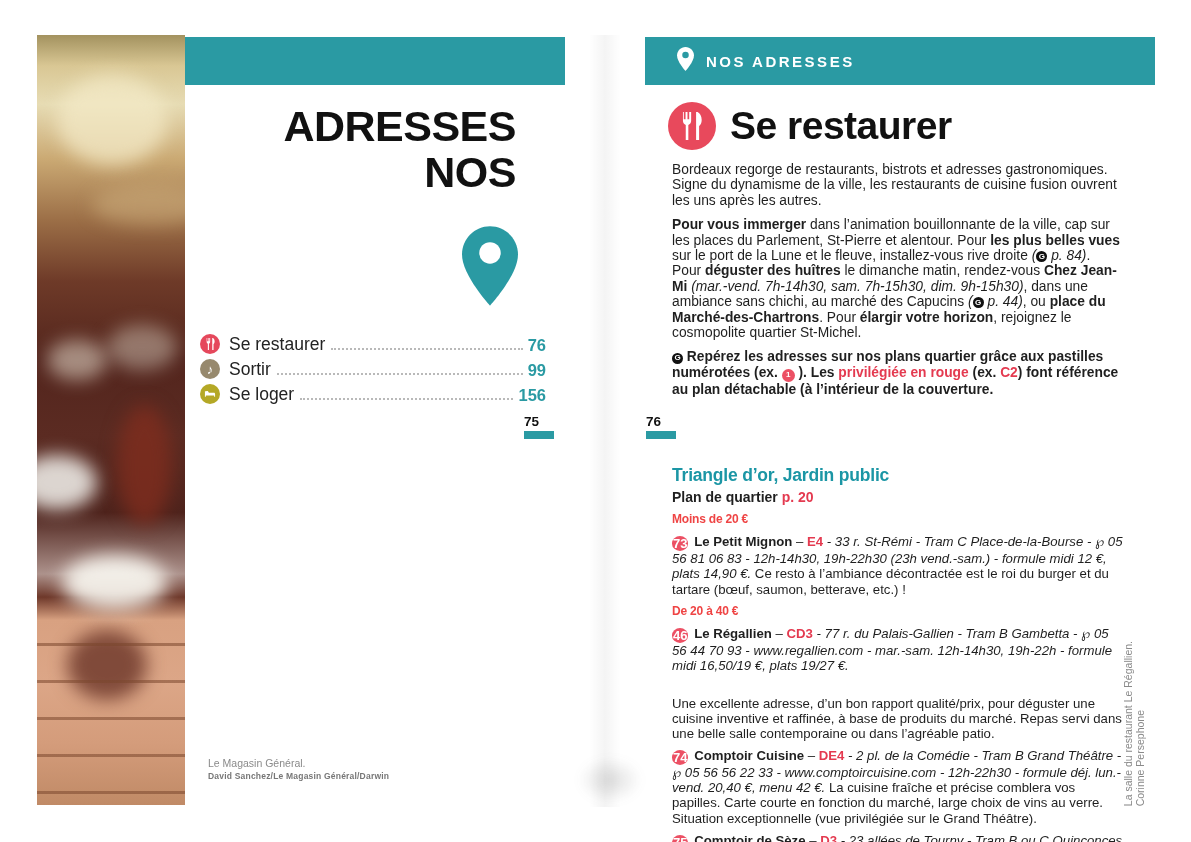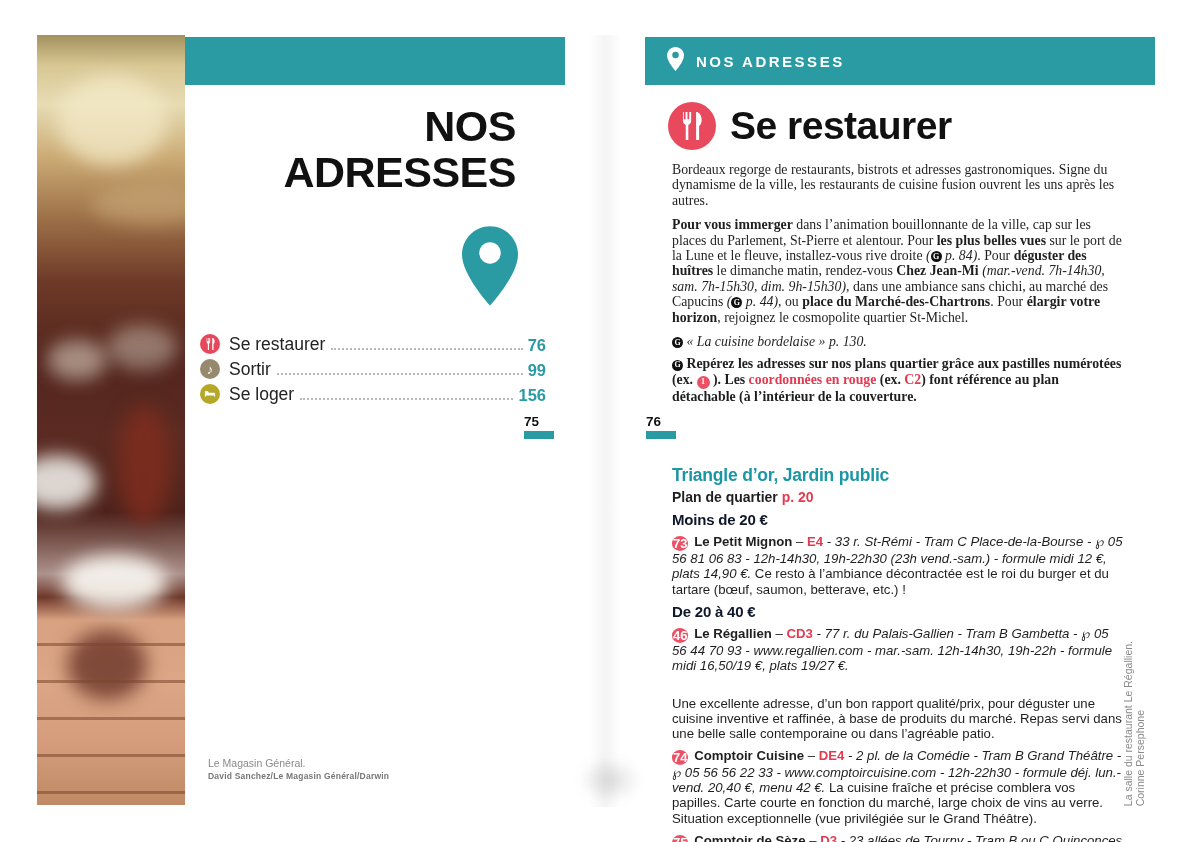--- a/index.html
+++ b/index.html
@@ -14,21 +14,21 @@
       #9c6f47 24%,#6e3a28 32%,#53251d 42%,#5b2b22 52%,#4e231c 62%,#63302486 70%,
       #6e382a 73%,#d8a181 76%,#dca687 84%,#d49c7b 92%,#c08a66 100%);}
   .photo .blob{position:absolute;border-radius:50%;filter:blur(9px);}
   .photo .planks{position:absolute;left:0;right:0;top:74.5%;height:25.5%;
     background:repeating-linear-gradient(180deg,rgba(0,0,0,0) 0 34px,rgba(122,70,44,.55) 34px 37px);}
 
   
   .tealbar{background:#2a9aa3;}
   .bar-left{left:185px;top:37px;width:380px;height:48px;}
   .bar-right{left:645px;top:37px;width:510px;height:48px;display:flex;align-items:center;
-             padding-left:22px;box-sizing:border-box;color:#fff;}
+             padding-left:32px;box-sizing:border-box;color:#fff;}
   .bar-right .lbl{font-size:15px;font-weight:700;letter-spacing:2.5px;margin-left:12px;}
 
   
   .big-title{left:200px;top:103px;width:316px;text-align:right;font-weight:900;
     font-size:43px;line-height:46px;letter-spacing:-.5px;color:#111;}
   .big-pin{left:462px;top:226px;}
   .toc{left:200px;top:330px;width:346px;}
   .toc-row{display:flex;align-items:flex-end;height:25px;}
   .toc-ico{width:20px;height:20px;border-radius:50%;flex:0 0 20px;display:flex;
     align-items:center;justify-content:center;margin:0 9px 1px 0;color:#fff;}
@@ -45,40 +45,40 @@
   .cap-left{left:208px;top:757px;color:#8a8a8a;font-size:10.5px;line-height:13px;}
   .cap-left .credit{font-size:8.5px;font-weight:700;color:#777;letter-spacing:.2px;}
 
   
   .sec-head{left:668px;top:102px;display:flex;align-items:center;}
   .sec-ico{width:48px;height:48px;border-radius:50%;background:#e8495c;display:flex;
     align-items:center;justify-content:center;margin-right:14px;}
   .sec-title{font-size:39px;font-weight:800;letter-spacing:-.5px;color:#111;}
 
   .rbody{left:672px;top:162px;width:455px;font-size:13.8px;line-height:15.4px;color:#1f1f1f;}
-  .rbody p{margin:0 4px 9px 0;font-family:Liberation Serif, serif;}
+  .rbody p{margin:0 4px 9px 0;}
   .rbody .crefline{margin-bottom:7px;}
   .notice{font-weight:800;line-height:15.8px;}
   .b{font-weight:800;text-align:right;}
   .i{font-style:italic;}
   .red{color:#e43a50;}
   .cref{display:inline-flex;width:11px;height:11px;border-radius:50%;background:#111;
     color:#fff;font-size:8px;font-weight:800;font-style:normal;align-items:center;
     justify-content:center;vertical-align:1px;}
   .badge{display:inline-flex;min-width:13px;height:13px;border-radius:50%;background:#ec5064;
     color:#fff;font-size:8px;font-weight:800;font-style:normal;align-items:center;
     justify-content:center;vertical-align:0px;padding:0 1px;box-sizing:border-box;}
   .badge.lg{min-width:15px;height:15px;font-size:13px;vertical-align:-2px;margin-right:2px;}
 
   .cols{left:672px;top:468px;width:452px;display:flex;gap:16px;flex-direction:column;}
   .col{flex:1;font-size:13.2px;line-height:15.1px;color:#1f1f1f;}
   .col p{margin:0 0 7px 0;}
   .h-district{color:#1b96a5;font-size:17.5px;font-weight:800;margin:0 0 7px 0;letter-spacing:-.2px;}
   .h-plan{font-size:14px;font-weight:800;margin:0 0 9px 0;}
-  .h-price{color:#0f172a;font-size:15px;font-weight:800;margin:4px 0 5px 0;letter-spacing:-.2px;}
+  .h-price{color:#ef4444;font-size:12px;font-weight:800;margin:4px 0 5px 0;letter-spacing:-.2px;}
 
   .cap-right{left:1122px;top:588px;height:218px;display:flex;align-items:flex-end;}
   .vtxt{writing-mode:vertical-rl;transform:rotate(180deg);color:#8a8a8a;font-size:10.5px;line-height:12px;}
 
   .gutter{left:565px;top:35px;width:80px;height:772px;
     background:linear-gradient(90deg,rgba(0,0,0,0) 30%,rgba(0,0,0,.045) 50%,rgba(0,0,0,0) 70%);}
   .gutter-smudge{left:575px;top:755px;width:70px;height:50px;border-radius:50%;
     background:radial-gradient(ellipse at center,rgba(70,70,70,.18),rgba(0,0,0,0) 65%);filter:blur(4px);}
 </style>
 </head>
@@ -92,22 +92,22 @@
   <div class="blob" style="left:-20px;top:420px;width:80px;height:55px;background:rgba(245,245,240,.85);"></div>
   <div class="blob" style="left:25px;top:520px;width:105px;height:55px;background:rgba(250,248,242,.9);"></div>
   <div class="blob" style="left:80px;top:370px;width:55px;height:120px;background:rgba(128,45,30,.8);"></div>
   <div class="blob" style="left:30px;top:595px;width:80px;height:70px;background:rgba(90,35,25,.7);"></div>
   <div class="planks"></div>
 </div>
 
 <div class="abs tealbar bar-left"></div>
 
 <div class="abs big-title">
+  <div>ADRESSES</div>
   <div>NOS</div>
-  <div>ADRESSES</div>
 </div>
 
 <div class="abs big-pin">
   <svg width="56" height="80" viewBox="0 0 24 34">
     <path fill="#2a9aa3" d="M12 0C5.4 0 0 5.4 0 12.1 0 21 12 34 12 34S24 21 24 12.1C24 5.4 18.6 0 12 0z"></path>
     <circle cx="12" cy="11.4" r="4.6" fill="#fff"></circle>
   </svg>
 </div>
 
 <div class="abs toc">
@@ -176,22 +176,21 @@
       <path d="M8.6 0c1.1.5 1.9 2 1.9 3.7 0 1.3-.5 2.3-1.2 2.8V13H7.9V0h.7z"></path>
     </g>
       </svg>
   </span>
   <span class="sec-title">Se restaurer</span>
 </div>
 
 <div class="abs rbody">
   <p>Bordeaux regorge de restaurants, bistrots et adresses gastronomiques. Signe du dynamisme de la ville, les restaurants de cuisine fusion ouvrent les uns après les autres.</p>
   <p><span class="b">Pour vous immerger</span><span> dans l’animation bouillonnante de la ville, cap sur les places du Parlement, St-Pierre et alentour. Pour </span><span class="b">les plus belles vues</span><span> sur le port de la Lune et le fleuve, installez-vous rive droite </span><span class="i">(</span><span class="cref">G</span><span class="i"> p. 84)</span><span>. Pour </span><span class="b">déguster des huîtres</span><span> le dimanche matin, rendez-vous </span><span class="b">Chez Jean-Mi</span><span> </span><span class="i">(mar.-vend. 7h-14h30, sam. 7h-15h30, dim. 9h-15h30)</span><span>, dans une ambiance sans chichi, au marché des Capucins </span><span class="i">(</span><span class="cref">G</span><span class="i"> p. 44)</span><span>, ou </span><span class="b">place du Marché-des-Chartrons</span><span>. Pour </span><span class="b">élargir votre horizon</span><span>, rejoignez le cosmopolite quartier St-Michel.</span></p>
-  <p class="crefline"><span class="cref">G</span><span class="i"> « La cuisine bordelaise » p. 130.</span></p>
-  <p class="notice"><span class="cref">G</span><span> Repérez les adresses sur nos plans quartier grâce aux pastilles numérotées (ex. </span><span class="badge">1</span><span> ). Les </span><span class="red">coordonnées en rouge</span><span> (ex. </span><span class="red">C2</span><span>) font référence au plan détachable (à l’intérieur de la couverture.</span></p>
+  <p class="notice"><span class="cref">G</span><span> Repérez les adresses sur nos plans quartier grâce aux pastilles numérotées (ex. </span><span class="badge">1</span><span> ). Les </span><span class="red">privilégiée en rouge</span><span> (ex. </span><span class="red">C2</span><span>) font référence au plan détachable (à l’intérieur de la couverture.</span></p>
 </div>
 
 <div class="abs cols">
   <div class="col">
     <p class="h-district">Triangle d’or, Jardin public</p>
     <p class="h-plan"><span class="b">Plan de quartier </span><span class="b red">p. 20</span></p>
     <p class="h-price">Moins de 20 €</p>
     <p><span class="badge lg">73</span><span> </span><span class="b">Le Petit Mignon</span><span> – </span><span class="b red">E4</span><span class="i"> - 33 r. St-Rémi - Tram C Place-de-la-Bourse - ℘ 05 56 81 06 83 - 12h-14h30, 19h-22h30 (23h vend.-sam.) - formule midi 12 €, plats 14,90 €.</span><span> Ce resto à l’ambiance décontractée est le roi du burger et du tartare (bœuf, saumon, betterave, etc.) !</span></p>
     <p class="h-price">De 20 à 40 €</p>
     <p><span class="badge lg">46</span><span> </span><span class="b">Le Régallien</span><span> – </span><span class="b red">CD3</span><span class="i"> - 77 r. du Palais-Gallien - Tram B Gambetta - ℘ 05 56 44 70 93 - www.regallien.com - mar.-sam. 12h-14h30, 19h-22h - formule midi 16,50/19 €, plats 19/27 €.</span></p>

